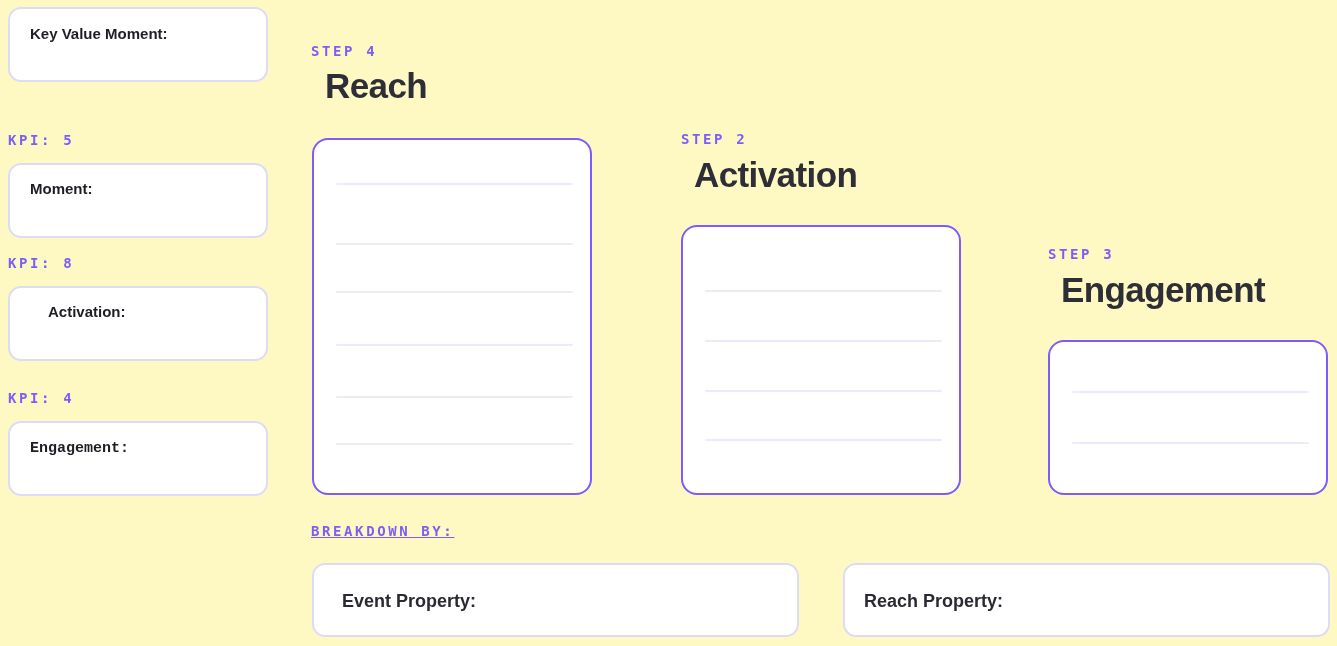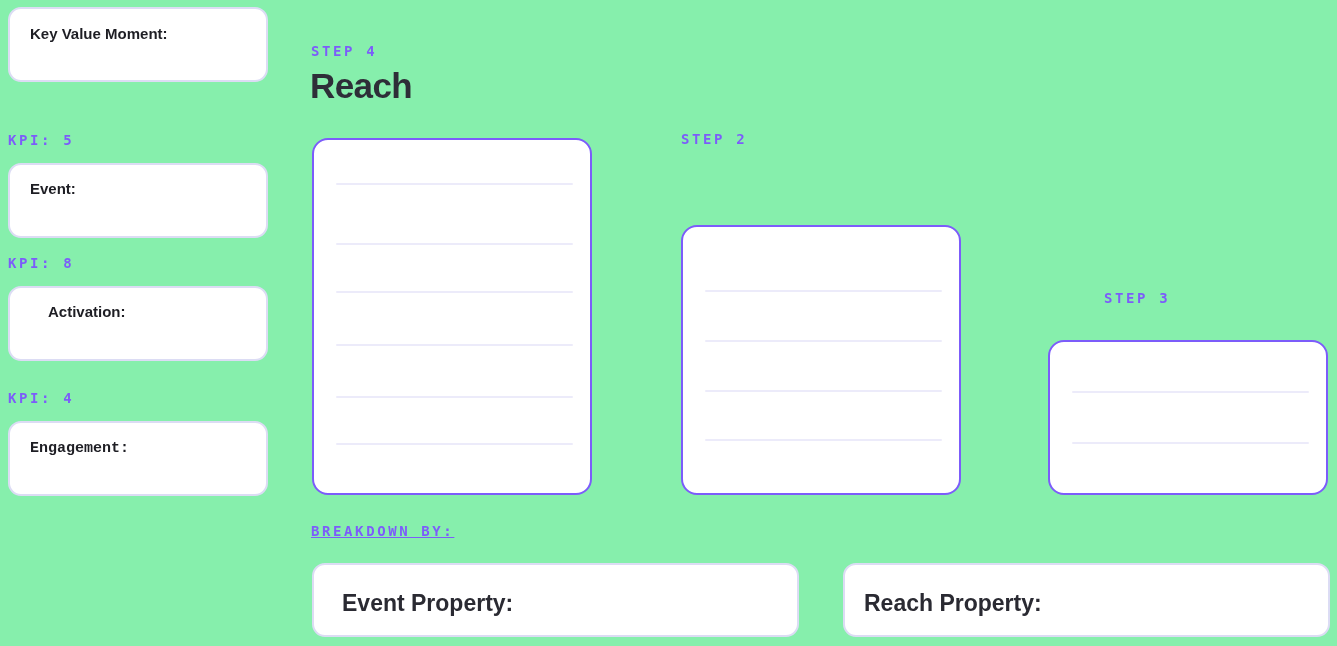--- a/index.html
+++ b/index.html
@@ -8,21 +8,21 @@
     background: #ffffff;
   }
   body {
     font-family: "Liberation Sans", sans-serif;
     -webkit-font-smoothing: antialiased;
   }
   #canvas {
     position: relative;
     width: 1337px;
     height: 646px;
-    background: #86efac;
+    background: #fef9c3;
     overflow: hidden;
   }
 
   
   .eyebrow {
     position: absolute;
     font-family: "DejaVu Sans Mono", "Liberation Mono", monospace;
     font-size: 14px;
     font-weight: 700;
     letter-spacing: 2.6px;
@@ -32,34 +32,35 @@
   }
   .step-title {
     position: absolute;
     font-family: "Liberation Sans", sans-serif;
     font-size: 35px;
     font-weight: 700;
     letter-spacing: -0.6px;
     color: #2e2e38;
     white-space: nowrap;
     line-height: 1;
+    margin-left: 15px;
   }
   .field-label {
     position: absolute;
     font-family: "Liberation Sans", sans-serif;
     font-size: 15px;
     font-weight: 700;
     color: #1e1e24;
     white-space: nowrap;
     line-height: 1;
   }
   .prop-label {
     position: absolute;
     font-family: "Liberation Sans", sans-serif;
-    font-size: 23px;
+    font-size: 18px;
     font-weight: 700;
     color: #2a2a32;
     white-space: nowrap;
     line-height: 1;
   }
 
   
   .soft-box {
     position: absolute;
     box-sizing: border-box;
@@ -86,21 +87,21 @@
 
 <div id="canvas">
 
   <div class="soft-box" style="left:8px; top:7px; width:260px; height:75px;">
   </div>
   <div class="field-label" style="left:30px; top:26px;">Key Value Moment:</div>
 
   <div class="eyebrow" style="left:8px; top:133px;">KPI: 5</div>
   <div class="soft-box" style="left:8px; top:163px; width:260px; height:75px;">
   </div>
-  <div class="field-label" style="left:30px; top:181px;">Event:</div>
+  <div class="field-label" style="left:30px; top:181px;">Moment:</div>
 
   <div class="eyebrow" style="left:8px; top:256px;">KPI: 8</div>
   <div class="soft-box" style="left:8px; top:286px; width:260px; height:75px;">
   </div>
   <div class="field-label" style="left:34px; top:304px;margin-left:14px;">Activation:</div>
 
   <div class="eyebrow" style="left:8px; top:391px;">KPI: 4</div>
   <div class="soft-box" style="left:8px; top:421px; width:260px; height:75px;">
   </div>
   <div class="field-label" style="left:30px; top:441px;font-family:Liberation Mono, monospace;">Engagement:</div>
@@ -111,29 +112,31 @@
   <div class="step-card" style="left:312px; top:138px; width:280px; height:357px;">
     <div class="rule" style="left:22px; top:43px;  width:237px;"></div>
     <div class="rule" style="left:22px; top:103px; width:237px;"></div>
     <div class="rule" style="left:22px; top:151px; width:237px;"></div>
     <div class="rule" style="left:22px; top:204px; width:237px;"></div>
     <div class="rule" style="left:22px; top:256px; width:237px;"></div>
     <div class="rule" style="left:22px; top:303px; width:237px;"></div>
   </div>
 
   <div class="eyebrow" style="left:681px; top:132px;text-align:right;">STEP 2</div>
+  <div class="step-title" style="left:679px; top:157px;">Activation</div>
 
   <div class="step-card" style="left:681px; top:225px; width:280px; height:270px;">
     <div class="rule" style="left:22px; top:63px;  width:237px;"></div>
     <div class="rule" style="left:22px; top:113px; width:237px;"></div>
     <div class="rule" style="left:22px; top:163px; width:237px;"></div>
     <div class="rule" style="left:22px; top:212px; width:237px;"></div>
   </div>
 
-  <div class="eyebrow" style="left:1104px; top:247px;margin-top:44px;">STEP 3</div>
+  <div class="eyebrow" style="left:1048px; top:247px;">STEP 3</div>
+  <div class="step-title" style="left:1046px; top:272px;">Engagement</div>
 
   <div class="step-card" style="left:1048px; top:340px; width:280px; height:155px;">
     <div class="rule" style="left:22px; top:49px;  width:237px;"></div>
     <div class="rule" style="left:22px; top:100px; width:237px;"></div>
   </div>
 
   <div class="eyebrow" style="left:311px; top:524px;text-decoration:underline;">BREAKDOWN BY:</div>
 
   <div class="soft-box" style="left:312px; top:563px; width:487px; height:74px;">
   </div>

